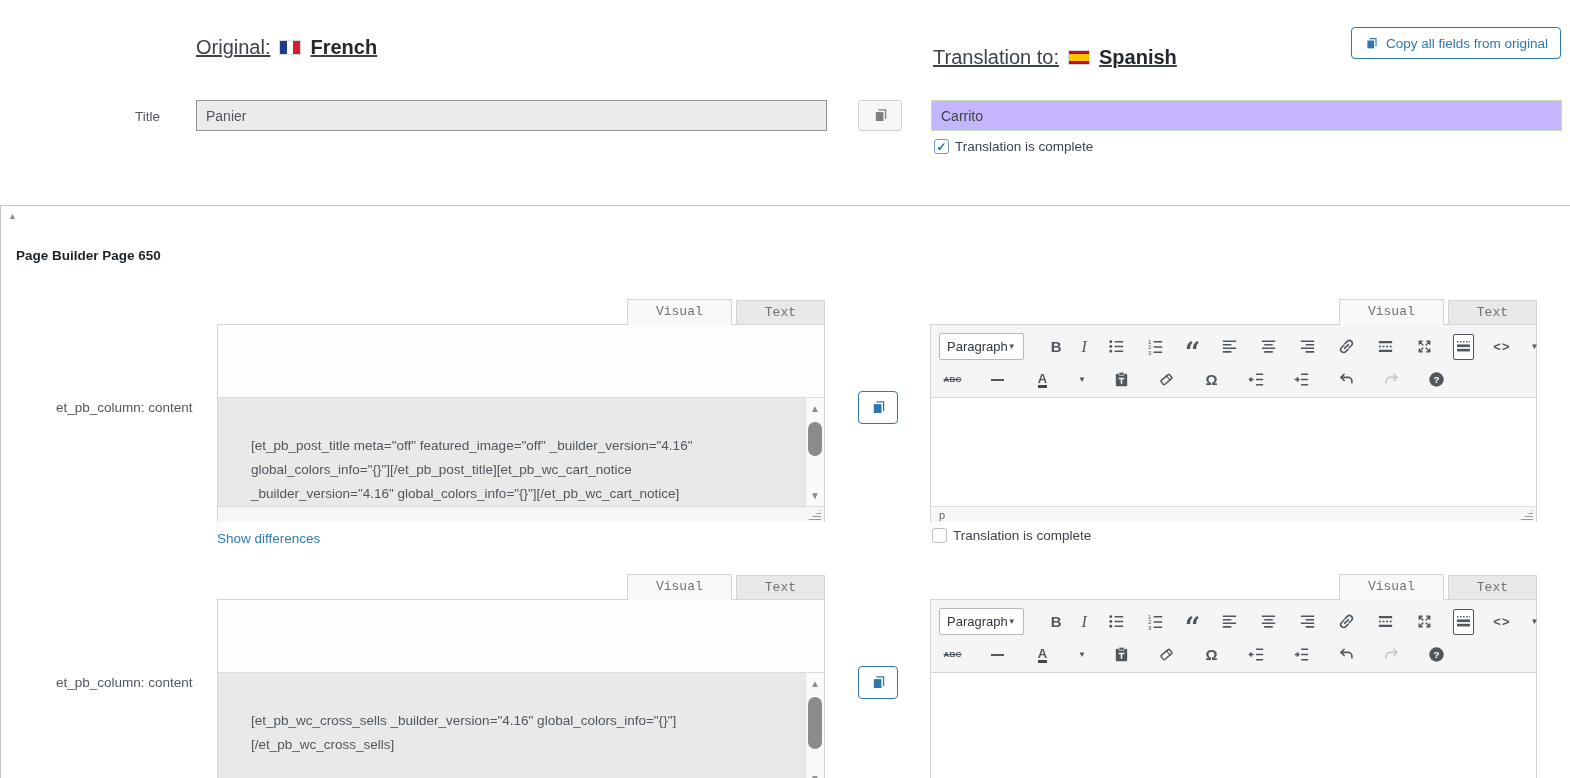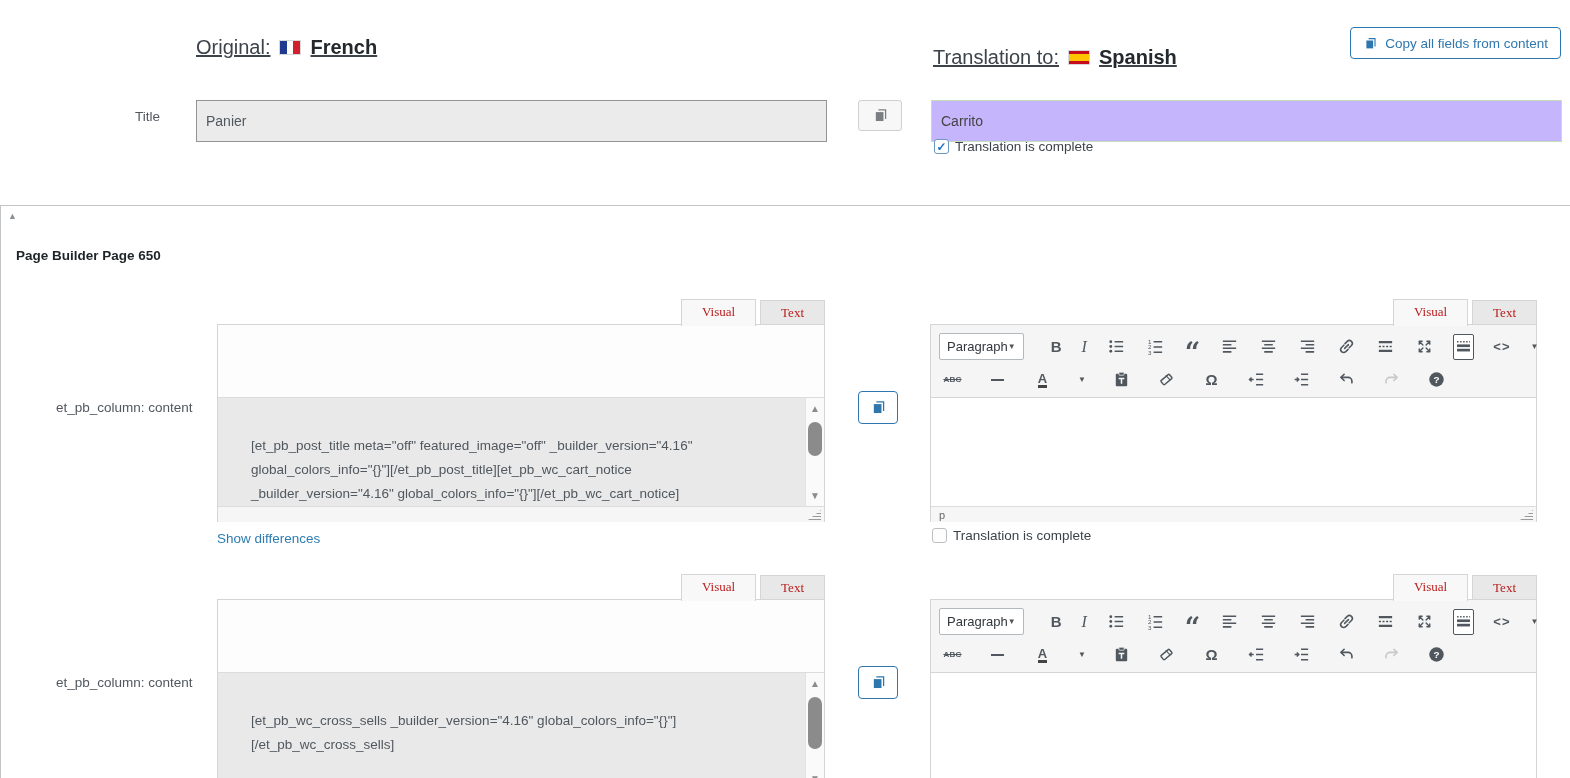--- a/index.html
+++ b/index.html
@@ -13,21 +13,21 @@
   .flag { display:inline-block; width:22px; height:15px; border:1px solid #d8d8d8; }
   .flag-fr { background:linear-gradient(to right,#1f3a8f 0 33.3%,#ffffff 33.3% 66.6%,#d02030 66.6% 100%); }
   .flag-es { background:linear-gradient(to bottom,#c60b1e 0 26%,#ffc400 26% 74%,#c60b1e 74% 100%); }
 
   .copy-all-btn { position:absolute; right:9px; top:27px; height:32px; display:flex; align-items:center; gap:7px;
     padding:0 12px; background:#fff; border:1px solid #2e77ae; border-radius:4px; color:#2e77ae;
     font-size:13.5px; cursor:pointer; font-family:inherit; }
 
   
   .field-label { position:absolute; font-size:13.5px; color:#50575e; }
-  .ti { position:absolute; height:42px; border:1px solid #949494; font-size:14px; color:#50575e;
+  .ti { position:absolute; height:31px; border:1px solid #949494; font-size:14px; color:#50575e;
     padding:0 9px; font-family:inherit; }
   .ti-orig { left:196px; top:100px; width:631px; background:#ebebeb; }
   .ti-trans { left:931px; top:100px; width:631px; background:#c4b5fd; border-color:#c4dfb8; color:#444; }
 
   .mini-copy { position:absolute; width:44px; height:31px; background:#f7f7f7; border:1px solid #cfcfcf;
     border-radius:3px; display:flex; align-items:center; justify-content:center; cursor:pointer; }
   .blue-copy { position:absolute; width:40px; height:33px; background:#fff; border:1px solid #2e77ae;
     border-radius:4px; display:flex; align-items:center; justify-content:center; cursor:pointer; }
 
   .cb-row { position:absolute; display:flex; align-items:center; gap:6px; font-size:13.5px; color:#3c434a; }
@@ -36,22 +36,22 @@
   .cb-on { border:1px solid #6b99c2; background:#fff; color:#1b6ec2; font-weight:700; }
   .cb-off { border:1px solid #bdbfc3; background:#fdfdfd; color:transparent; }
 
   
   .panel { position:absolute; left:0; top:205px; width:1572px; height:600px; border:1px solid #c3c4c7; background:#fff; }
   .collapse { position:absolute; left:8px; top:211px; font-size:9px; color:#8b9197; cursor:pointer; }
   .panel-title { position:absolute; left:16px; top:248px; font-size:13.5px; font-weight:700; color:#1d2327; }
 
   
   .tabs { position:absolute; display:flex; justify-content:flex-end; align-items:flex-end; gap:4px; }
-  .tab { font-size:13px; color:#b91c1c; padding:4px 20px; border:1px solid #d5d5d5; background:#e8e8e8;
-    cursor:pointer; font-family:Liberation Serif, serif; }
+  .tab { font-size:13px; color:#737373; padding:4px 28px; border:1px solid #d5d5d5; background:#e8e8e8;
+    cursor:pointer; font-family:Liberation Mono, monospace; }
   .tab.active { background:#f8f8f8; border-bottom:none; padding-bottom:6px; position:relative; z-index:2; }
 
   
   .frame { position:absolute; border:1px solid #d5d5d5; background:#fff; }
   .visual-empty { height:73px; background:#fdfdfd; border-bottom:1px solid #dcdcdc; }
   .diff-area { position:relative; height:108px; background:#e9e9e9; overflow:hidden; }
   .diff-area.tall { height:116px; }
   .diff-text { padding:36px 60px 0 33px; font-size:13.5px; color:#50575e; line-height:24px; }
   .statusbar { height:16px; background:#f6f6f6; border-top:1px solid #dcdcdc; position:relative;
     font-size:11px; color:#666; display:flex; align-items:center; padding:0 8px; }
@@ -177,21 +177,21 @@
   </div>
   <div class="hdr" style="left:933px; top:36px;margin-top:10px;">
     <span>Translation to:</span>
     <span class="flag flag-es"></span>
     <span class="lang">Spanish</span>
   </div>
   <button class="copy-all-btn">
     <svg width="15" height="15" style="color:#2e77ae">
         <use href="#i-copy"></use>
       </svg>
-    <span>Copy all fields from content</span>
+    <span>Copy all fields from original</span>
   </button>
 
   <div class="field-label" style="left:0; top:109px; width:160px; text-align:right;">Title</div>
   <input class="ti ti-orig" readonly="" value="Panier" style="">
   <button class="mini-copy" style="left:858px; top:100px;">
     <svg width="17" height="17" style="color:#7b7f84">
         <use href="#i-copy"></use>
       </svg>
   </button>
   <input class="ti ti-trans" value="Carrito" style="">

